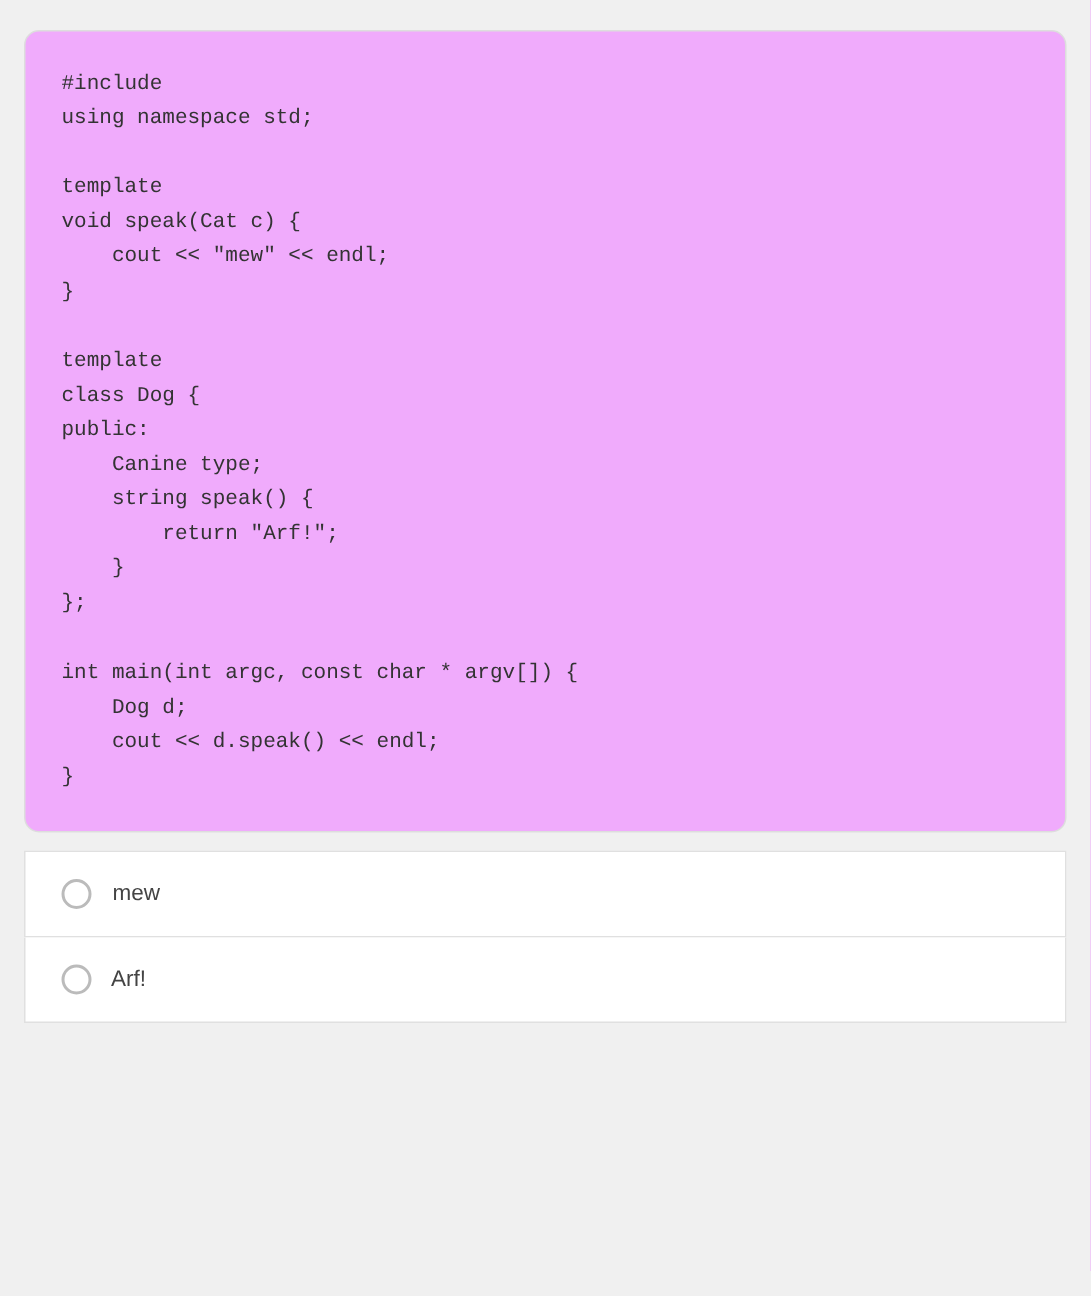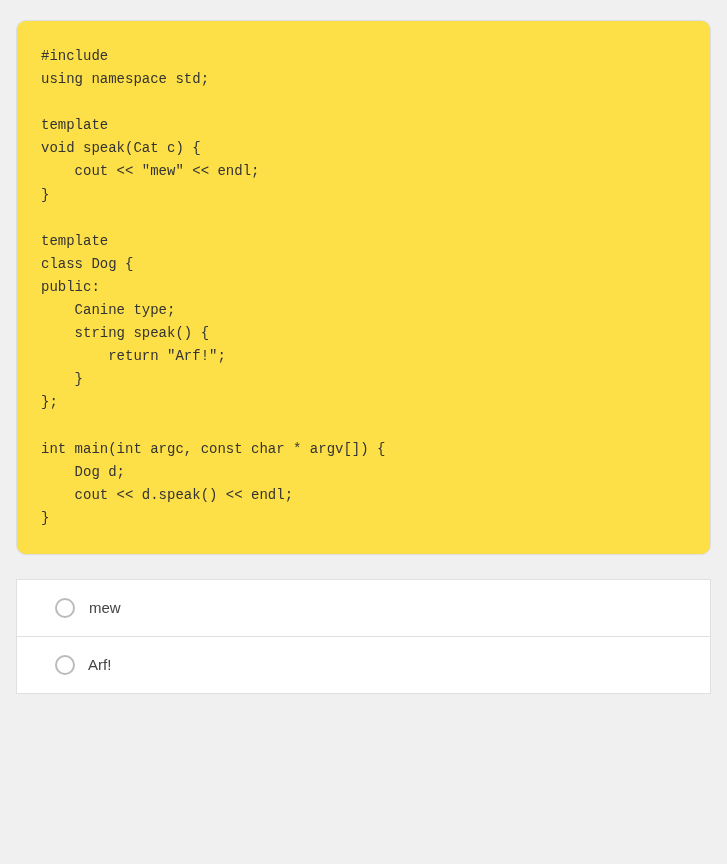--- a/index.html
+++ b/index.html
@@ -14,45 +14,45 @@
       width: 727px;
       min-height: 864px;
       display: flex;
       flex-direction: column;
       align-items: center;
       padding: 20px 16px;
     }
 
     .code-container {
       width: 100%;
-      background-color: #fde047;
+      background-color: #f0abfc;
       border: 1px solid #ddd;
       border-radius: 10px;
       padding: 24px 24px;
-      margin-bottom: 24px;
+      margin-bottom: 12px;
     }
 
     .code-block {
       font-family: "SFMono-Regular", Consolas, "Liberation Mono", Menlo, monospace;
       font-size: 14px;
       line-height: 1.65;
       color: #333;
       white-space: pre;
     }
 
     .options-container {
       width: 100%;
       display: flex;
       flex-direction: column;
     }
 
     .option-item {
       background-color: #ffffff;
       border: 1px solid #e0e0e0;
-      padding: 18px 38px;
+      padding: 18px 24px;
       display: flex;
       align-items: center;
       gap: 14px;
       cursor: pointer;
     }
 
     .option-item:first-child {
       border-radius: 0;
     }
 

